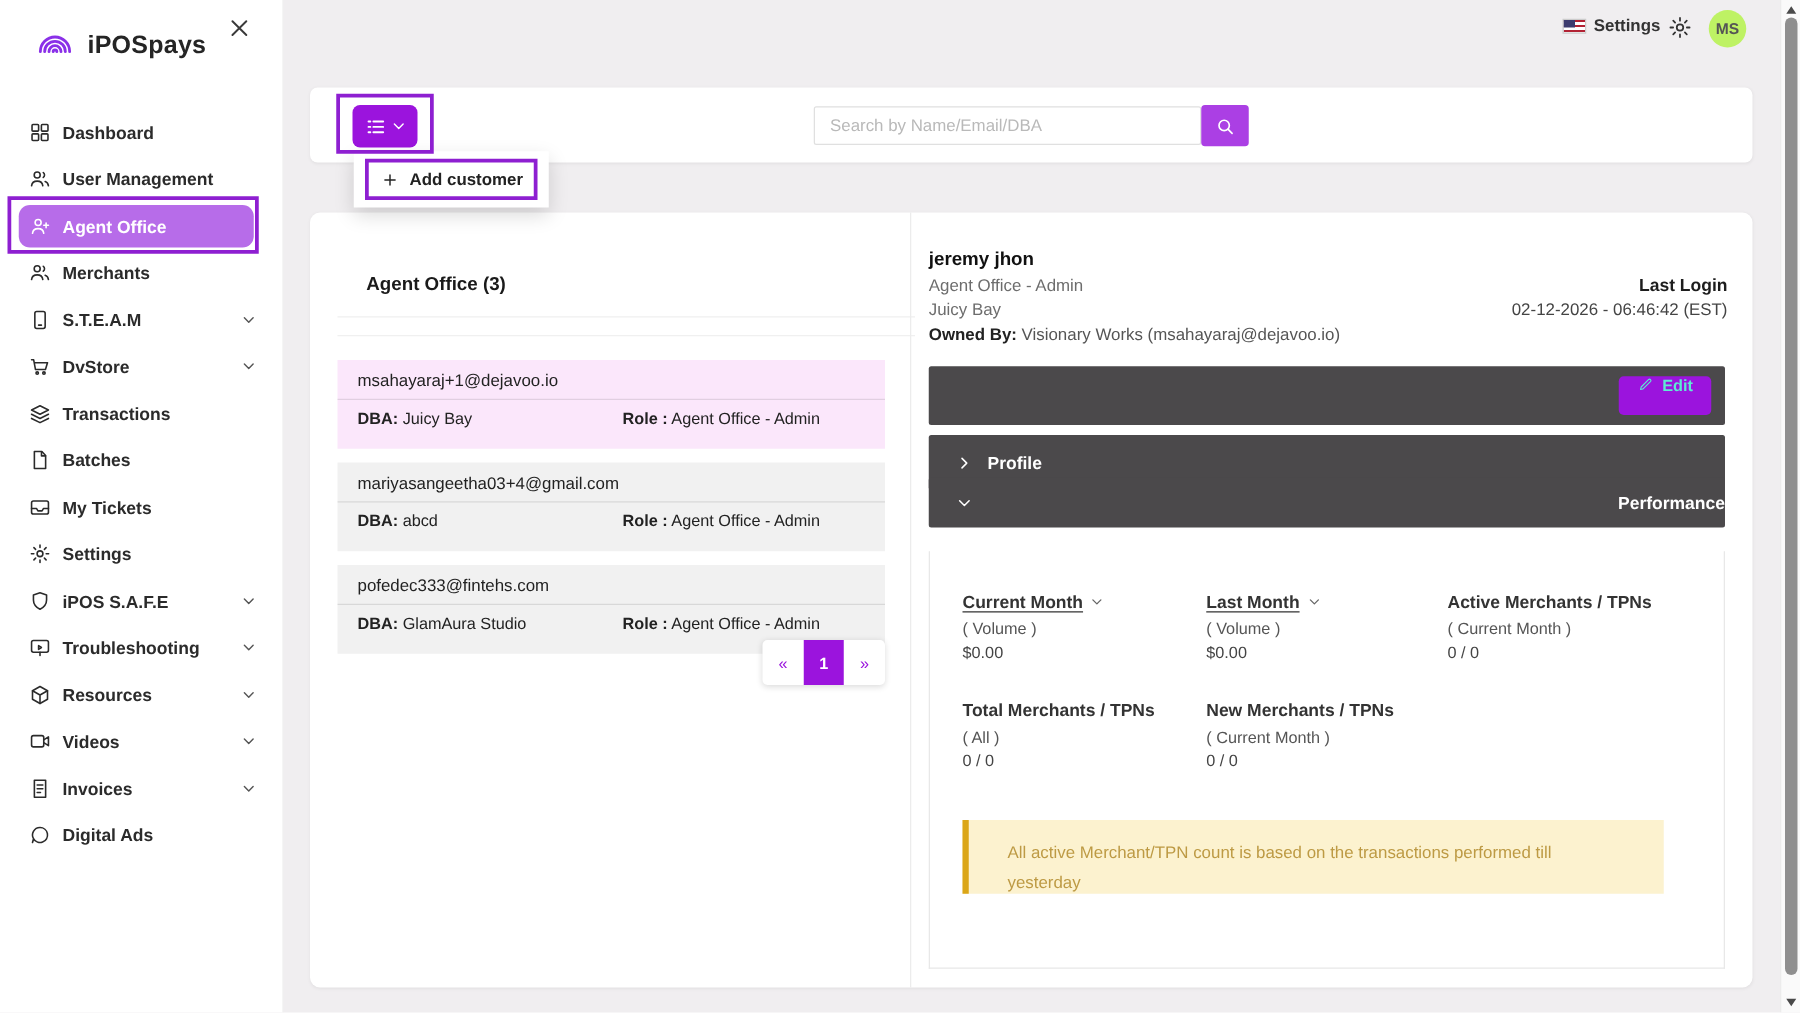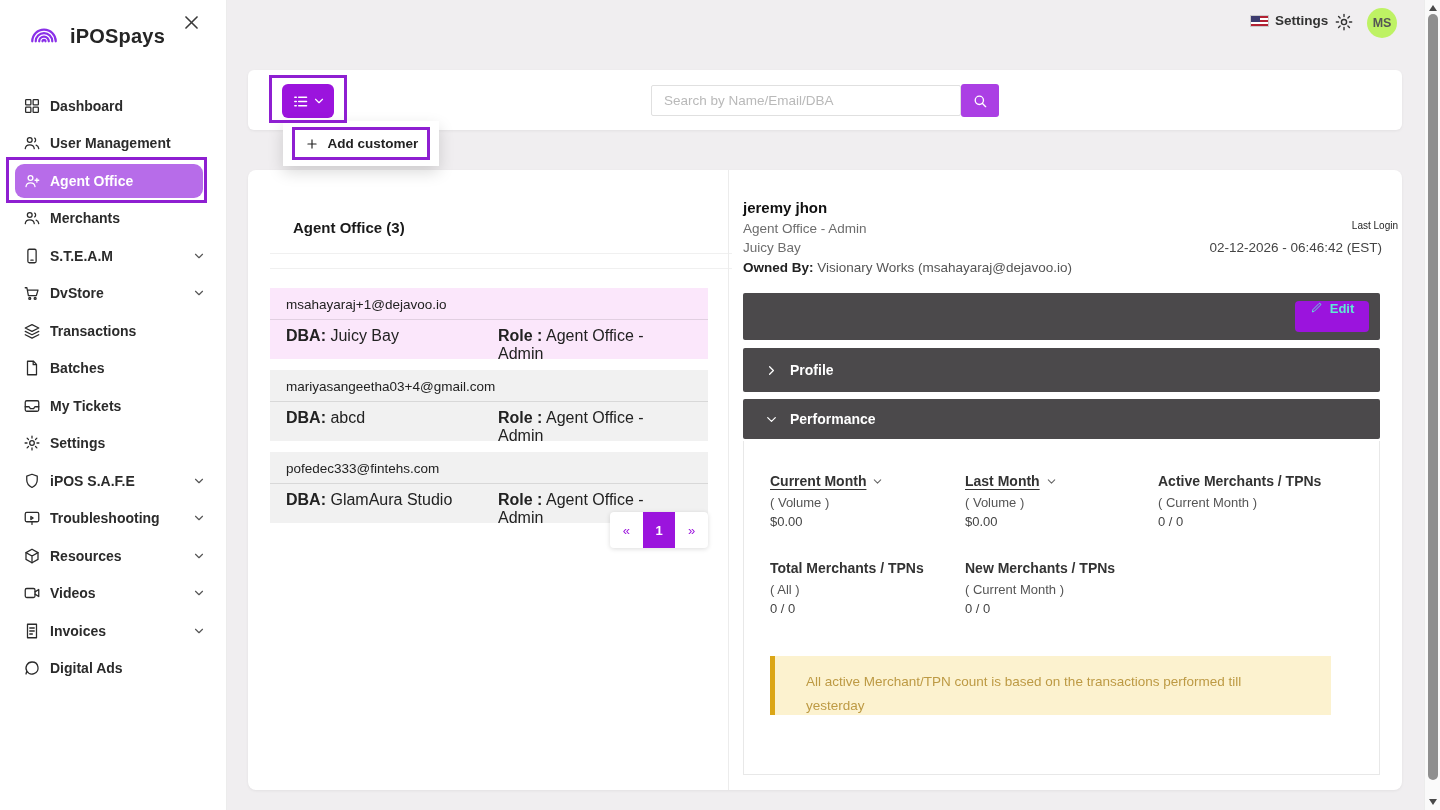--- a/index.html
+++ b/index.html
@@ -62,44 +62,44 @@
 
   
   #main-card { position:absolute; left:248px; top:170px; width:1154px; height:620px; background:#fff; border-radius:8px; box-shadow:0 1px 3px rgba(0,0,0,.06); }
   #list-title { position:absolute; left:45px; top:49px; font-size:15px; font-weight:700; color:#1a1a1a; }
   .hrule { position:absolute; left:22px; width:462px; border-top:1px solid #f0f0f0; }
   #hr1 { top:83px; } #hr2 { top:98px; }
   #agent-list { position:absolute; left:22px; top:118px; width:438px; display:flex; flex-direction:column; gap:11px; }
   .agent-item { width:438px; height:71px; background:var(--row-bg,#f1f1f1); cursor:pointer; }
   .agent-item.selected { background:var(--selected-bg,#fbe7fb); }
   .agent-email { padding:9px 16px 7px; font-size:13.5px; color:#222; border-bottom:1px solid rgba(0,0,0,.1); }
-  .agent-meta { display:flex; padding:7px 16px 0; font-size:16px; color:#222; }
+  .agent-meta { display:flex; padding:7px 16px 0; font-size:13px; color:#222; }
   .agent-meta b { font-weight:700; }
   .agent-meta .dba { flex:0 0 212px; }
   #pagination { position:absolute; left:362px; top:342px; width:98px; height:36px; background:#fff; border-radius:4px; box-shadow:0 1px 5px rgba(0,0,0,.14); display:flex; overflow:hidden; }
   .page-cell { flex:1; display:flex; align-items:center; justify-content:center; font-size:13px; color:var(--accent,#9b14dd); cursor:pointer; }
   .page-cell.current { background:var(--accent,#9b14dd); color:#fff; font-weight:700; }
   #vdivider { position:absolute; left:480px; top:0; height:620px; border-left:1px solid #ececec; }
 
   
   #detail-name { position:absolute; left:495px; top:29px; font-size:15px; font-weight:700; color:#111; }
   .detail-sub { position:absolute; left:495px; font-size:13.5px; color:#6d6d6d; }
   #detail-role { top:51px; } #detail-dba { top:70px; }
   #detail-owned { position:absolute; left:495px; top:90px; font-size:13.5px; color:#555; }
   #detail-owned b { color:#222; font-weight:700; }
-  #last-login-label { position:absolute; right:4px; top:50px; font-size:10px; font-weight:400; color:#1d1d1d; }
+  #last-login-label { position:absolute; right:20px; top:50px; font-size:14px; font-weight:700; color:#1d1d1d; }
   #last-login-value { position:absolute; right:20px; top:70px; font-size:13.5px; color:#444; }
 
   .dark-bar { position:absolute; left:495px; width:637px; background:var(--bar-bg,#4b494b); border-radius:2px; }
   #action-bar { top:123px; height:47px; }
   #edit-btn { position:absolute; right:11px; top:8px; height:31px; width:74px; background:var(--accent,#9b14dd); border:none; border-radius:4px; color:#5eead4; font-size:13px; font-weight:700; display:flex; align-items:flex-start; justify-content:center; gap:7px; cursor:pointer; font-family:"Liberation Sans",sans-serif; }
   #edit-btn .i { width:13px; height:13px; }
   .accordion { display:flex; align-items:center; gap:12px; padding-left:22px; color:#fff; font-size:14px; font-weight:700; cursor:pointer; }
   #profile-bar { top:178px; height:44px; }
-  #performance-bar { top:229px; height:40px; }
+  #performance-bar { top:212px; height:40px;justify-content:space-between; }
   .accordion .chev { width:13px; height:13px; color:#fff; }
 
   #perf-box { position:absolute; left:495px; top:271px; width:637px; height:334px; border:1px solid #e8e8e8; border-top:none; background:#fff; }
   #stats-grid { display:grid; grid-template-columns:195px 193px 1fr; row-gap:27px; padding:30px 10px 0 26px; }
   .stat .stat-title { font-size:14px; font-weight:700; color:#333; line-height:20px; display:flex; align-items:center; gap:6px; }
   .stat.dropdown .stat-title-text { text-decoration:underline; text-underline-offset:3px; cursor:pointer; }
   .stat .stat-chev { width:11px; height:11px; color:#666; }
   .stat .stat-qualifier { font-size:13px; color:#555; line-height:19px; margin-top:2px; }
   .stat .stat-value { font-size:13px; color:#444; line-height:18px; margin-top:1px; }
 

